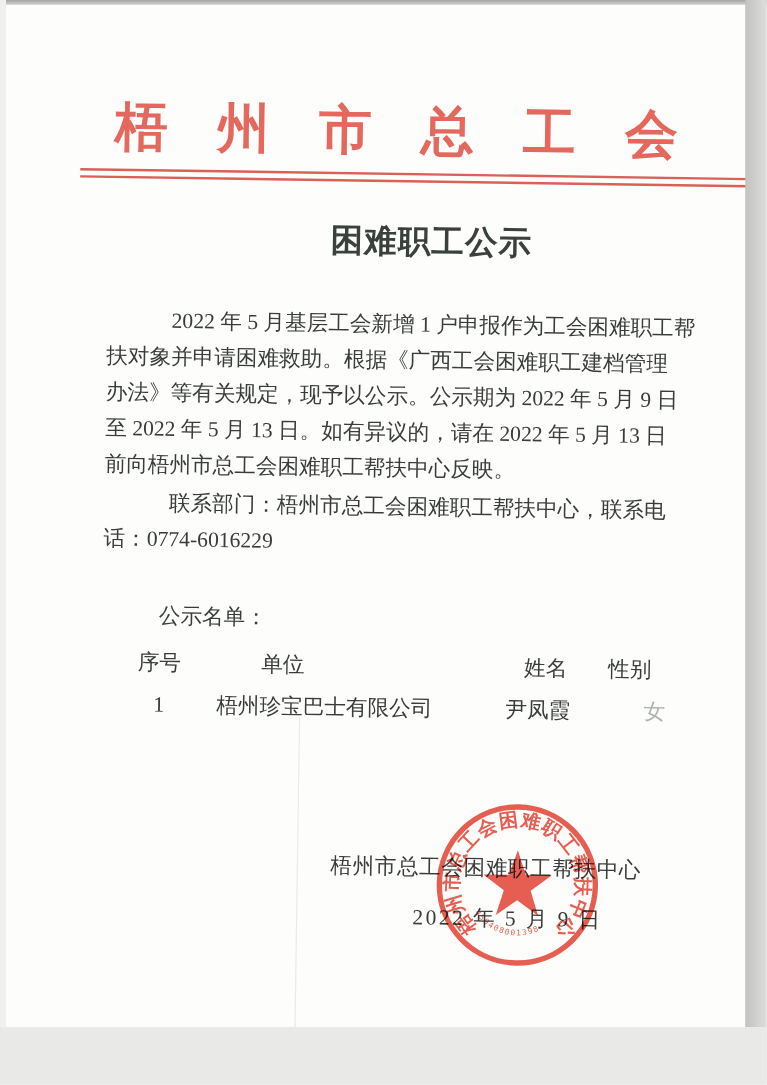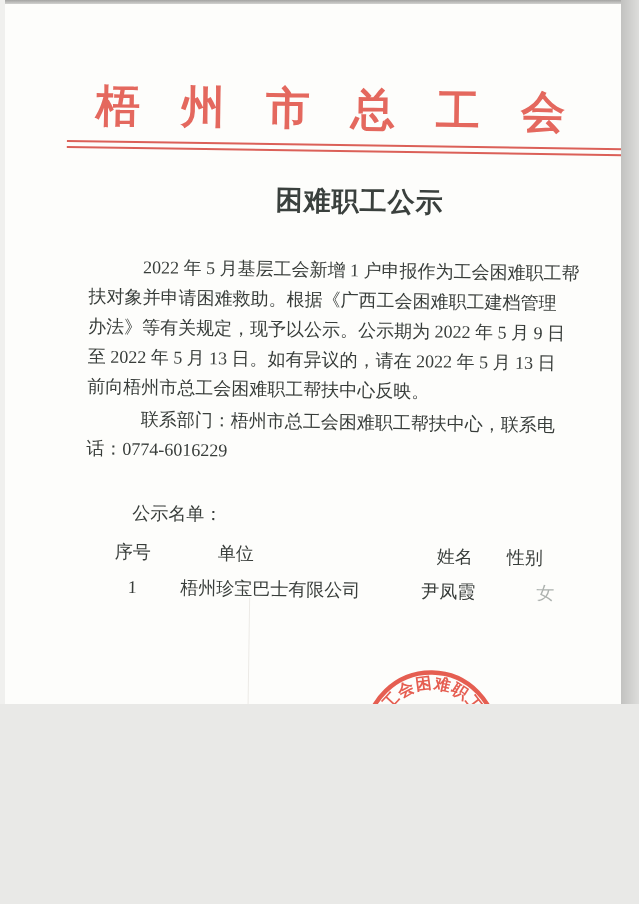--- a/index.html
+++ b/index.html
@@ -1,17 +1,17 @@
 <!DOCTYPE html>
 <html><head>
 <meta charset="utf-8">
 <style>
   html,body{margin:0;padding:0;background:#e9e9e7;}
   .scan{
-    position:relative;width:639px;height:704px;margin:0 auto;
+    position:relative;width:639px;height:856px;margin:0 auto;
     background:#fdfdfb;overflow:hidden;
     font-family:"Liberation Serif","DejaVu Serif",serif;
     color:#383d3a;
   }
   
   .edge{position:absolute;z-index:6;}
   .edge-top{left:0;top:0;width:639px;height:4px;background:linear-gradient(to bottom,#a4a4a2,#d2d2d0);}
   .edge-right{top:0;left:621px;width:18px;height:904px;background:linear-gradient(to right,#c2c2c0,#dddddb);}
   .edge-bottom{left:0;top:893px;width:639px;height:11px;background:linear-gradient(to bottom,#d5d5d3,#c3c3c1);}
   .edge-left{left:0;top:0;width:5px;height:904px;background:#f0f0ee;}

